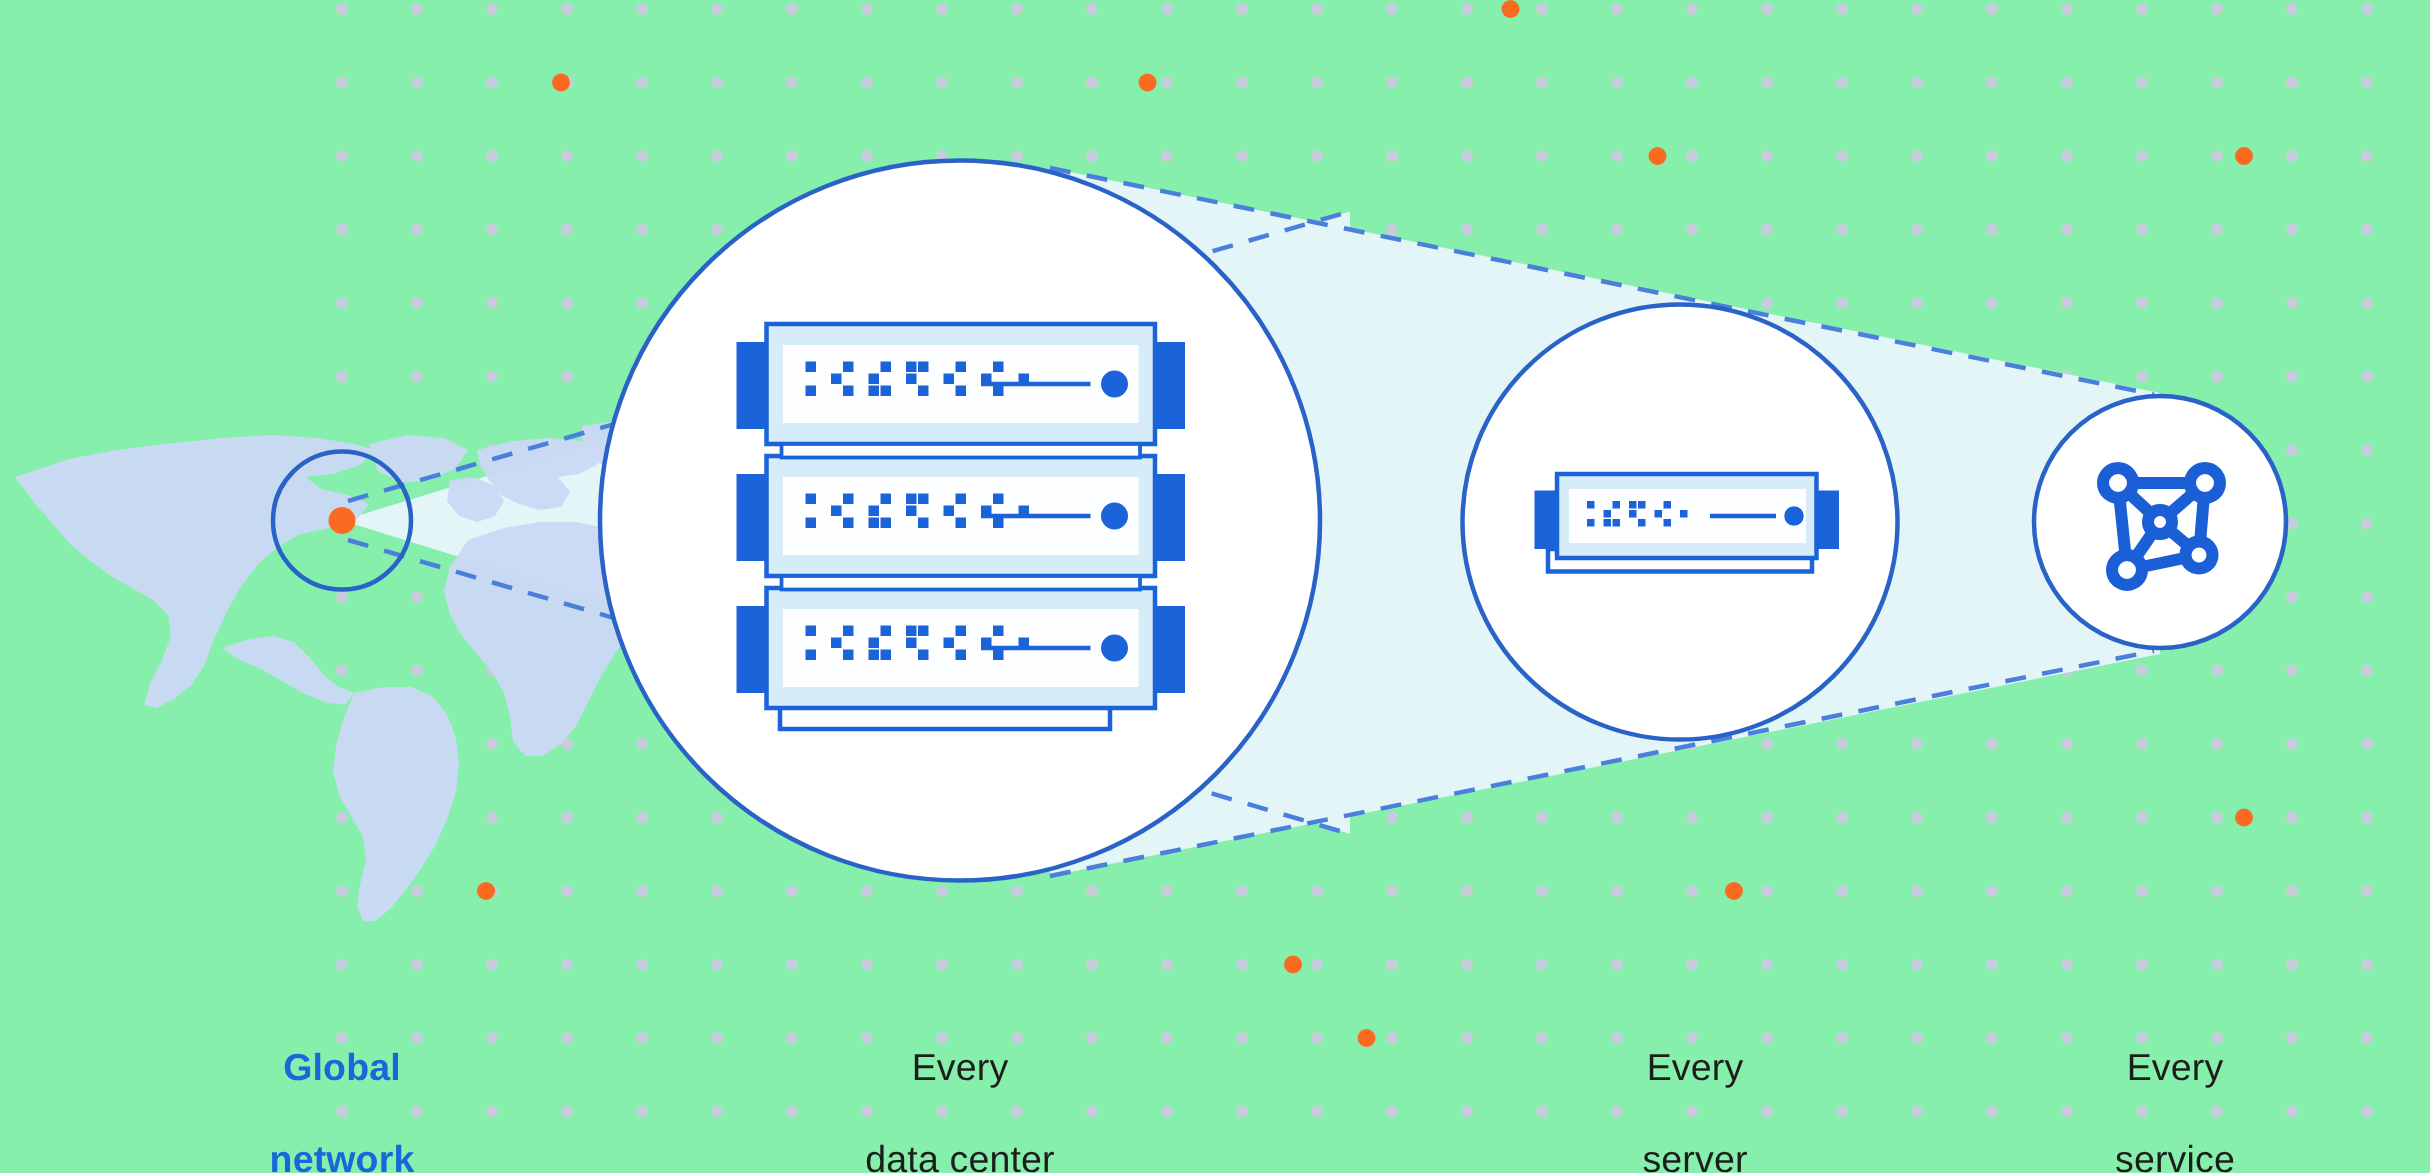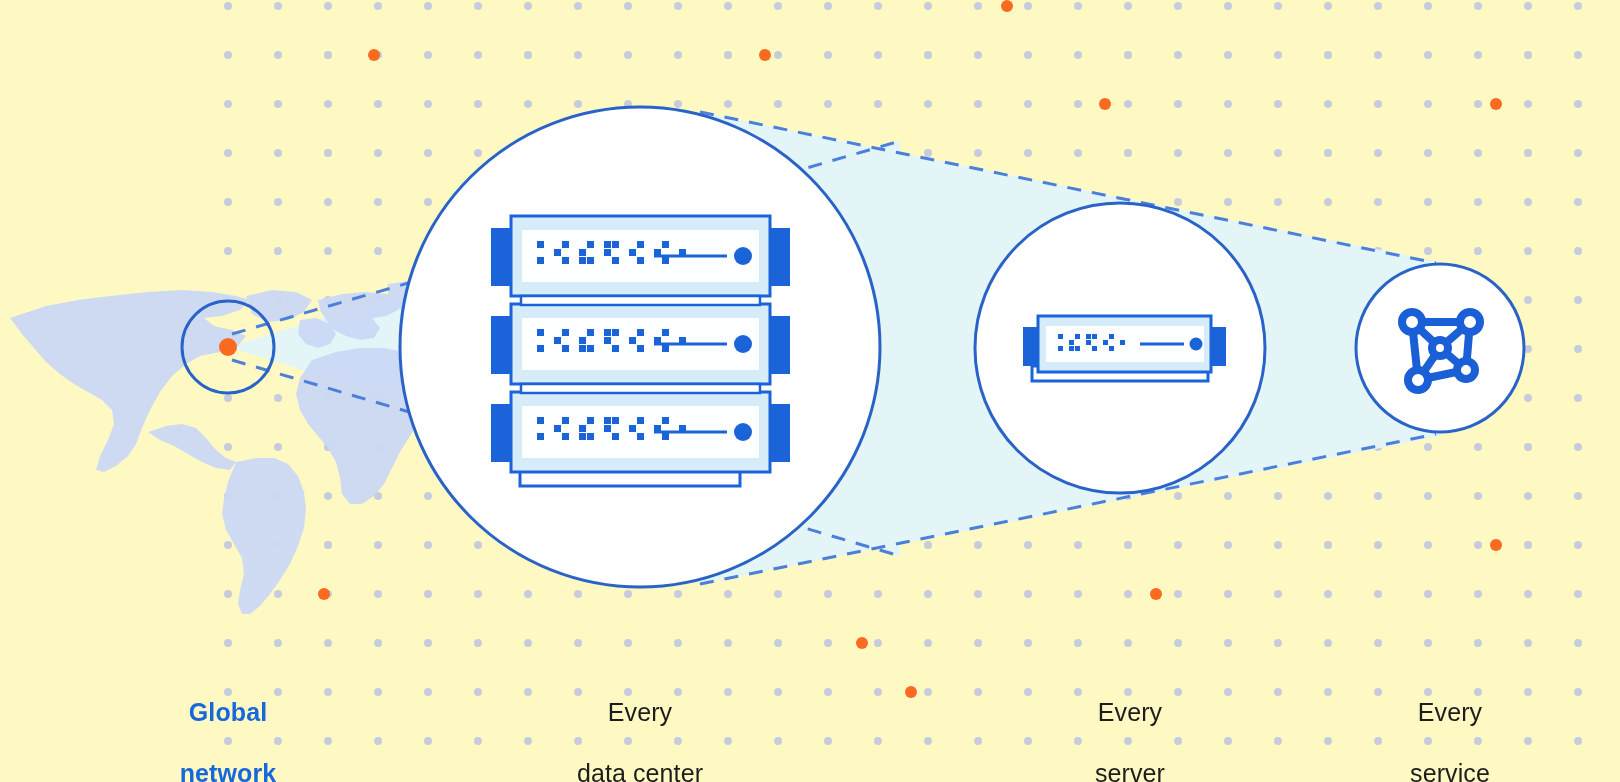--- a/index.html
+++ b/index.html
@@ -8,21 +8,21 @@
     background: #ffffff;
   }
   body {
     font-family: "Liberation Sans", sans-serif;
   }
   #stage {
     position: relative;
     width: 1620px;
     height: 782px;
     overflow: hidden;
-    background: #fef9c3;
+    background: #86efac;
   }
   #stage svg.layer {
     position: absolute;
     left: 0;
     top: 0;
     width: 1620px;
     height: 782px;
   }
   .labels {
     position: absolute;

